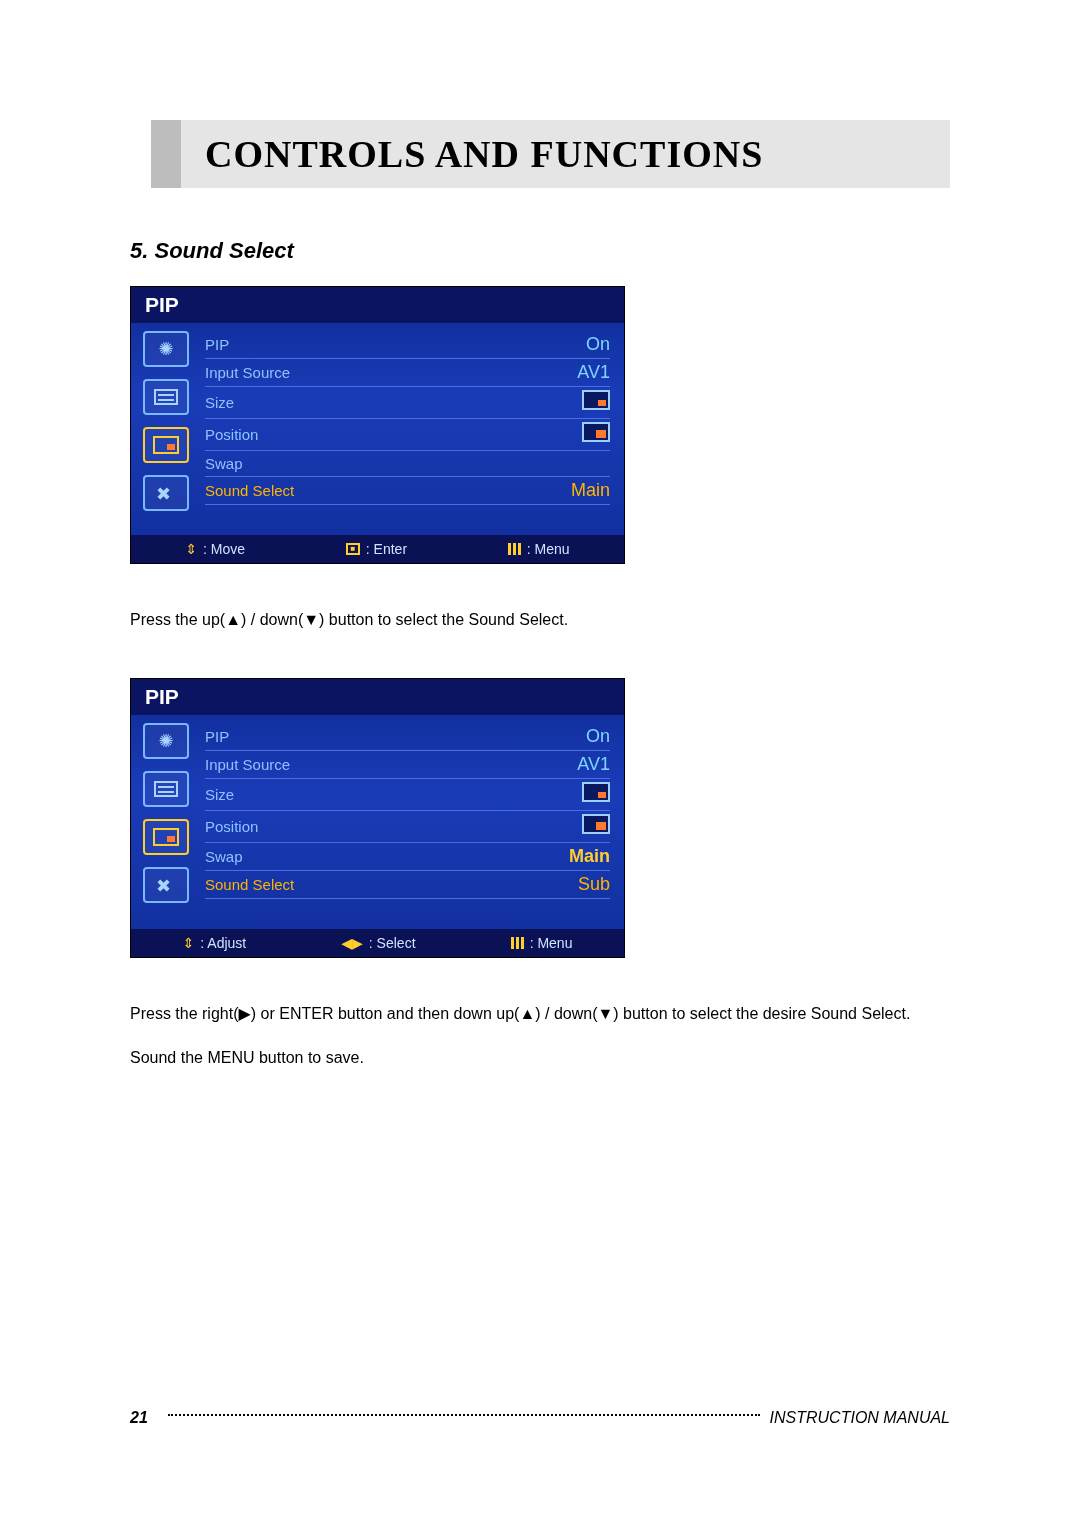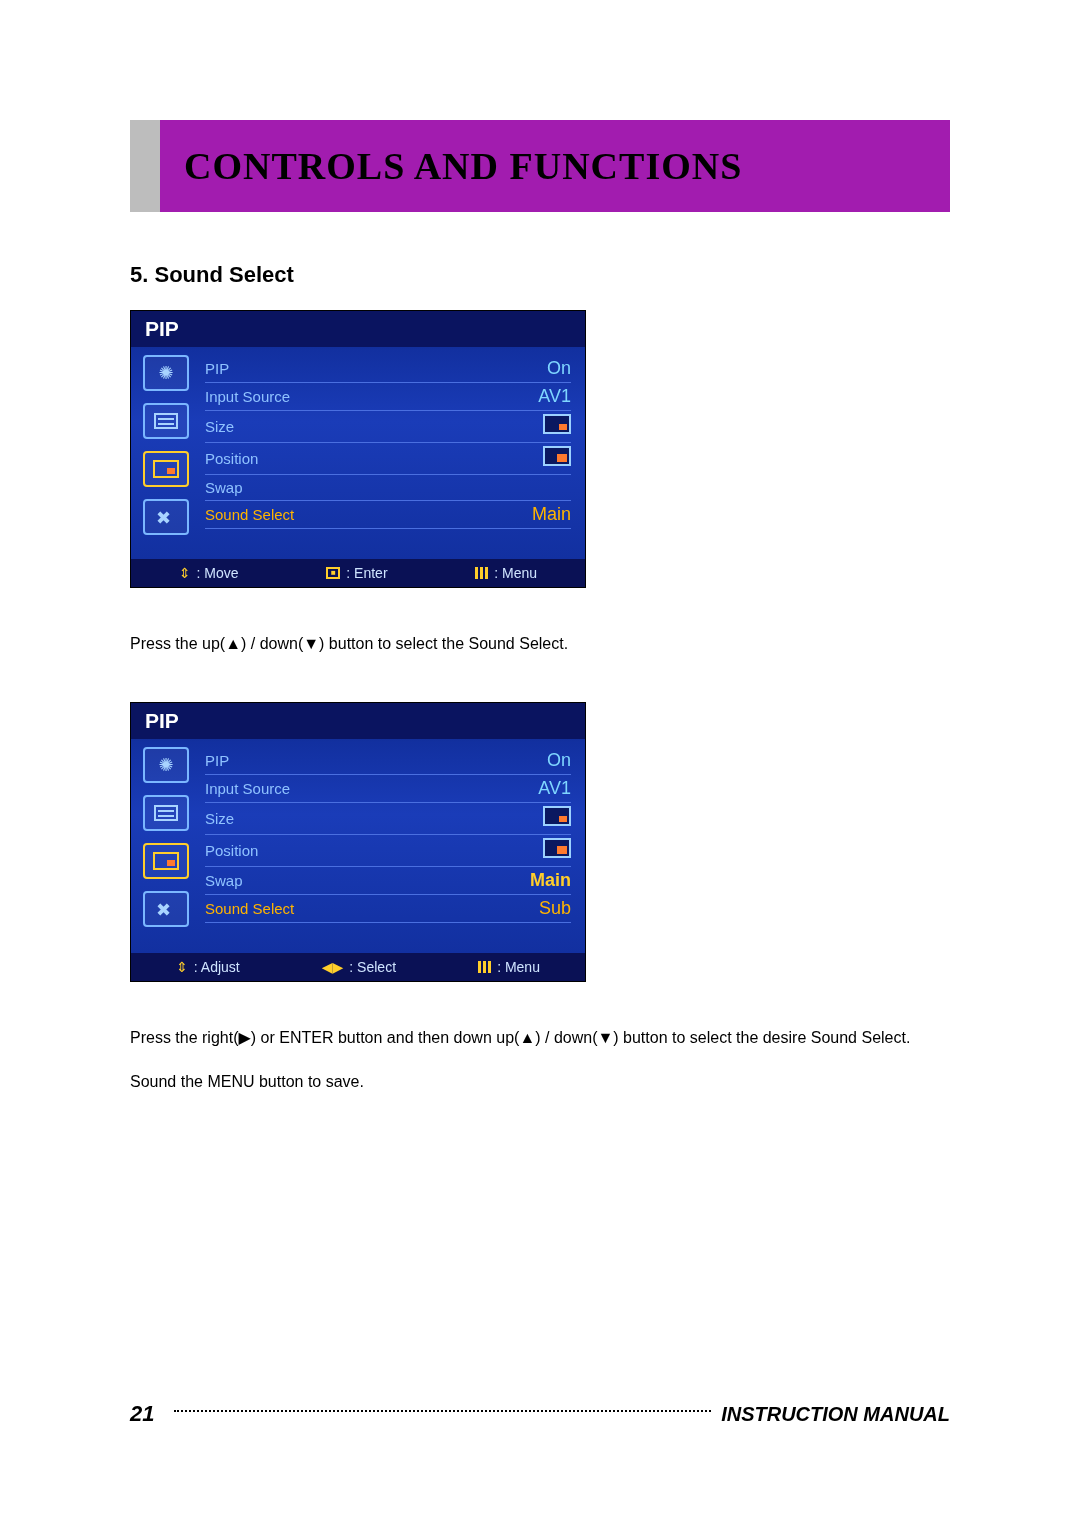--- a/index.html
+++ b/index.html
@@ -6,39 +6,41 @@
   body {
     background: #fff;
     font-family: Arial, Helvetica, sans-serif;
     width: 1080px;
     height: 1527px;
     position: relative;
     padding: 120px 130px 0 130px;
     color: #000;
   }
   .title-banner {
-    background: #a21caf;
+    background: #e5e5e5;
     border-left: 30px solid #bdbdbd;
-    padding: 24px 24px;
+    padding: 12px 24px;
     margin-bottom: 50px;
+    margin-left: 21px;
   }
   .title-banner h1 {
     font-size: 38px;
     font-weight: 700;
     letter-spacing: 1px;
     font-family: Georgia, serif;
     color: #000;
   }
   .section-heading {
     font-size: 22px;
     font-weight: 700;
     margin-bottom: 22px;
+    font-style: italic;
   }
   .osd {
-    width: 456px;
+    width: 495px;
     background: linear-gradient(#0b1a6b, #1230a0 14%, #1a3cb8 40%, #1230a0 90%);
     border: 1px solid #000;
     margin-bottom: 40px;
     font-size: 16px;
     color: #fff;
   }
   .osd-title {
     background: #0a1460;
     color: #fff;
     font-weight: 700;
@@ -167,33 +169,33 @@
     left: 130px;
     right: 130px;
     bottom: 100px;
     display: flex;
     align-items: center;
     font-family: Arial, sans-serif;
   }
   .footer .pg {
     font-style: italic;
     font-weight: 700;
-    font-size: 22px;
+    font-size: 16px;
     margin-right: 10px;
   }
   .footer .dots {
     flex: 1;
     border-bottom: 2px dotted #000;
     height: 0;
     margin: 0 10px 6px 10px;
   }
   .footer .man {
     font-style: italic;
-    font-weight: 700;
-    font-size: 20px;
+    font-weight: 400;
+    font-size: 16px;
   }
 
   
   .ig-gear::before { content:"✺"; color:#a8d4ff; font-size:18px; }
   .ig-list { width:24px; height:16px; border:2px solid #a8d4ff; position:relative; }
   .ig-list::before { content:""; position:absolute; left:2px; right:2px; top:3px; height:2px; background:#a8d4ff; box-shadow: 0 5px 0 #a8d4ff; }
   .ig-pip { width:26px; height:18px; border:2px solid #ffce2b; position:relative; }
   .ig-pip::after { content:""; position:absolute; right:2px; bottom:2px; width:8px; height:6px; background:#ff7a2e; }
   .ig-tool { width:20px; height:20px; position:relative; }
   .ig-tool::before { content:"✖"; color:#a8d4ff; font-size:18px; }

